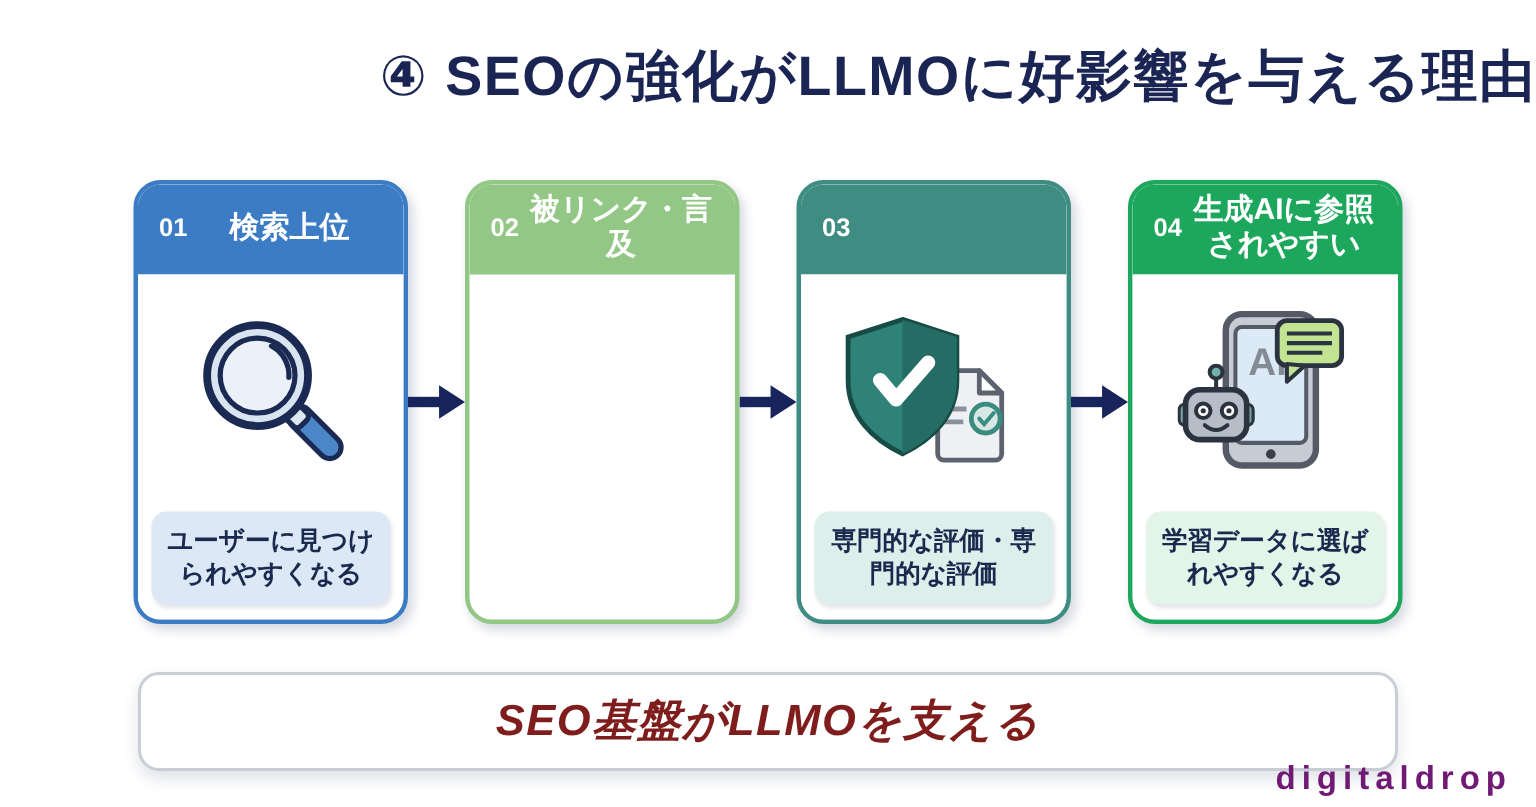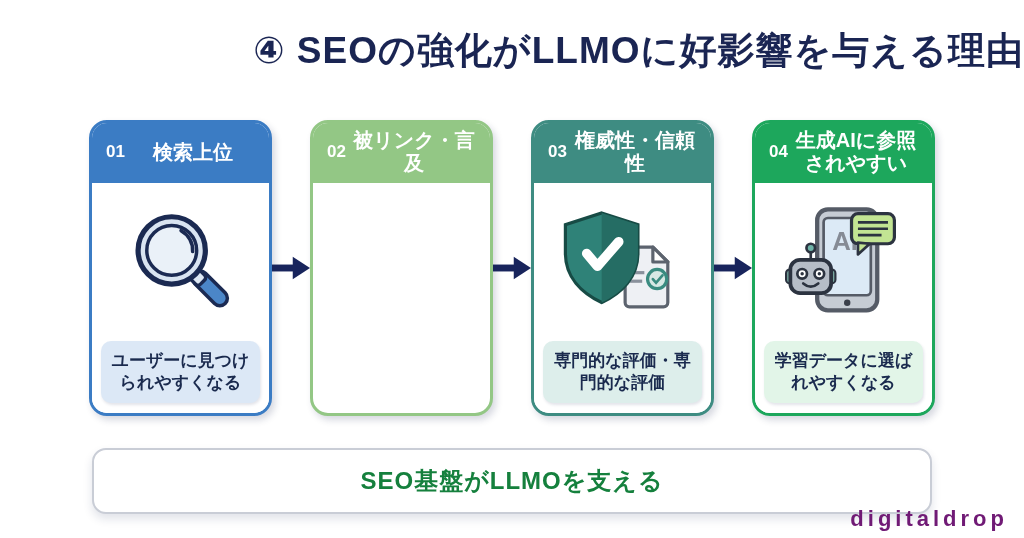--- a/index.html
+++ b/index.html
@@ -45,21 +45,21 @@
   .arrow{
     width:38px;display:flex;align-items:center;justify-content:center;
     align-self:center;height:100%;
   }
   .banner{
     position:absolute;top:448px;left:50%;transform:translateX(-50%);
     width:840px;height:66px;background:#ffffff;border:2px solid #c9cdd6;
     border-radius:14px;box-shadow:0 5px 10px rgba(25,37,83,.13);
     display:flex;align-items:center;justify-content:center;box-sizing:border-box;
   }
-  .banner-text{font-size:24px;font-weight:900;color:#15803d;letter-spacing:1px;}
+  .banner-text{font-size:29px;font-weight:900;color:#7f1d1d;letter-spacing:1px;font-style:italic;}
   .watermark{
     position:absolute;right:16px;bottom:6px;color:#701a75;
     font-size:22px;font-weight:600;letter-spacing:4px;
   }
 </style>
 </head>
 <body>
 
 <div class="stage">
 
@@ -103,21 +103,20 @@
     <div class="arrow">
       <svg width="40" height="30" viewBox="0 0 44 30" aria-hidden="true">
         <rect x="0" y="11" width="27" height="8" fill="#18245c"></rect>
         <polygon points="24,2 44,15 24,28" fill="#18245c"></polygon>
       </svg>
     </div>
 
     <div class="card" style="--hdr: #3e8c82; --brd: #3e8c82; --cap: #ddeeeb;">
       <div class="card-header">
         <span class="card-num">03</span>
-        <span class="card-title">権威性・信頼性</span>
       </div>
       <div class="card-body">
         <div class="icon-wrap">
           <svg width="128" height="108" viewBox="0 0 120 100" aria-hidden="true">
             <path d="M 62 36 h 26 l 14 14 v 38 a 4 4 0 0 1 -4 4 h -32 a 4 4 0 0 1 -4 -4 v -48 a 4 4 0 0 1 4 -4 z" fill="#eef0f4" stroke="#5c636e" stroke-width="3"></path>
             <path d="M 88 36 l 14 14 h -14 z" fill="#ffffff" stroke="#5c636e" stroke-width="3" stroke-linejoin="round"></path>
             <line x1="66" y1="60" x2="80" y2="60" stroke="#8a919c" stroke-width="3"></line>
             <line x1="66" y1="68" x2="78" y2="68" stroke="#8a919c" stroke-width="3"></line>
             <circle cx="92" cy="66" r="9" fill="#d7e8e4" stroke="#3a8b80" stroke-width="3"></circle>
             <path d="M 88 66 l 3 3.5 l 6 -7" fill="none" stroke="#3a8b80" stroke-width="2.5" stroke-linecap="round"></path>

